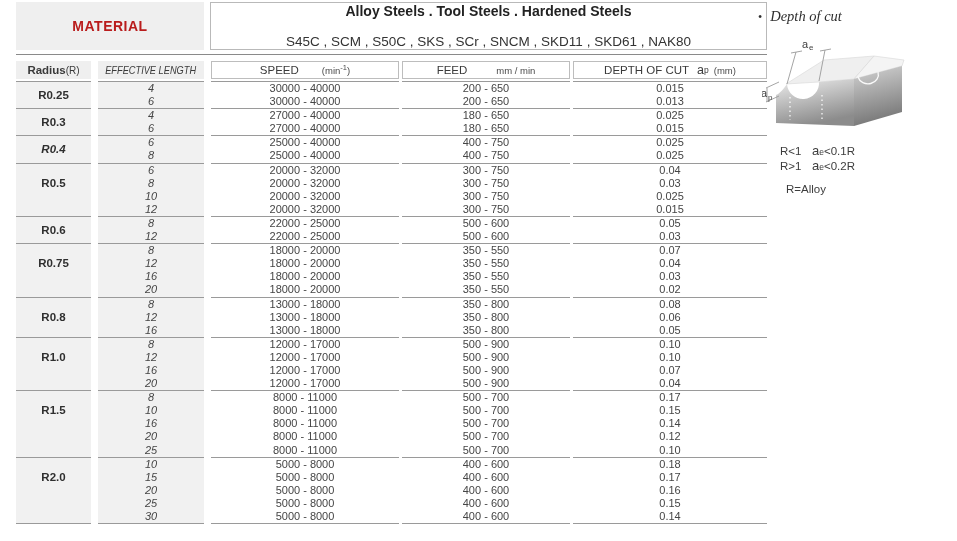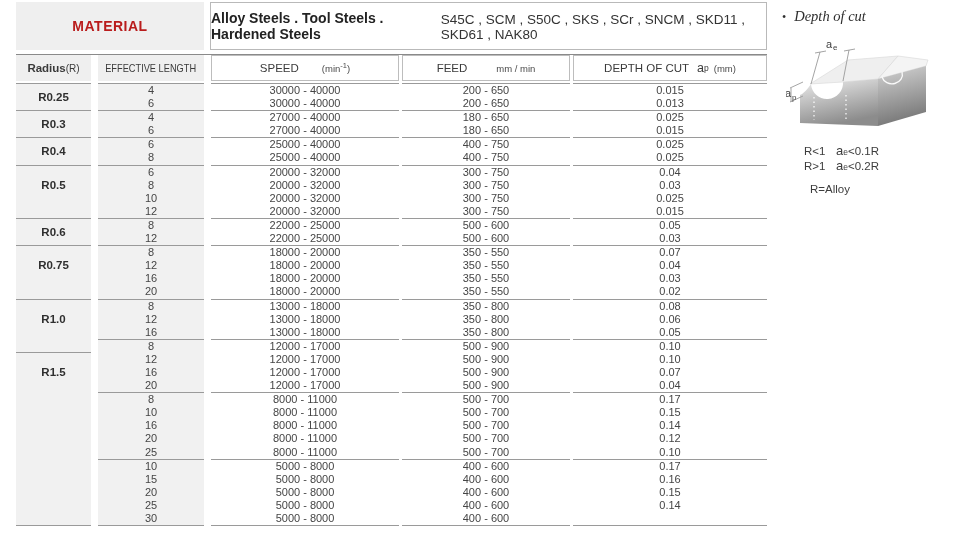--- a/index.html
+++ b/index.html
@@ -4,47 +4,47 @@
 <style>
   html,body{margin:0;padding:0;background:#fff;}
   #page{position:relative;width:957px;height:541px;background:#fff;
         font-family:"Liberation Sans","DejaVu Sans",sans-serif;color:#3a3a3a;overflow:hidden;}
   
   #tablewrap{position:absolute;left:16px;top:2px;width:751px;}
   .toprow{display:flex;height:48px;}
   .material-box{width:188px;background:#efefef;display:flex;align-items:center;justify-content:center;
                 font-weight:bold;font-size:14px;letter-spacing:.5px;color:#b91c1c;}
   .topgap{width:6px;}
-  .alloy-box{flex:1;border:1px solid #b9b9b9;display:flex;flex-direction:row;align-items:center;justify-content:space-between;background:#fff;}
+  .alloy-box{flex:1;border:1px solid #b9b9b9;display:flex;flex-direction:column;align-items:center;justify-content:space-between;background:#fff;}
   .alloy-line1{font-weight:bold;font-size:14px;color:#222;}
   .alloy-line2{font-size:13.5px;color:#333;margin-top:2px;}
   .big-rule{border-top:1px solid #8a8a8a;margin-top:4px;}
-  .headrow{display:flex;height:26px;}
+  .headrow{display:flex;height:18px;margin-top:6px;}
   .hcell{display:flex;align-items:center;justify-content:center;font-size:11.5px;color:#3a3a3a;box-sizing:border-box;}
   .h-gray{background:#efefef;}
   .h-line{border:1px solid #bdbdbd;background:#fff;}
-  .w-radius{width:75px;} .w-len{width:106px;} .w-speed{width:188px;gap:18px;} .w-feed{width:168px;gap:24px;} .w-depth{width:194px;}
+  .w-radius{width:75px;} .w-len{width:106px;font-style:italic;} .w-speed{width:188px;gap:18px;} .w-feed{width:168px;gap:24px;} .w-depth{width:194px;}
   .gapA{width:7px;} .gapB{width:3px;}
   .hsmall{font-size:9.5px;color:#4a4a4a;margin-left:5px;}
   .hsup{font-size:7.5px;vertical-align:super;}
   .ha{font-size:12.5px;margin-left:8px;}
   .hsub{font-size:8.5px;}
   .condensed{transform:scaleX(.88);font-size:10.5px;white-space:nowrap;}
   .hbold{font-weight:bold;}
   .hparen{font-size:10px;font-weight:normal;}
   
   .data-area{display:flex;margin-top:2px;}
   .col{box-sizing:border-box;border-bottom:1px solid #9a9a9a;}
   .col-gray{background:#f1f1f1;}
   .grp{border-top:1px solid #9a9a9a;position:relative;}
   .cell{height:13.1px;line-height:13.1px;font-size:11px;text-align:center;color:#454545;white-space:nowrap;}
   .radius-label{position:absolute;left:0;width:100%;text-align:center;font-weight:bold;
                 font-size:11.5px;color:#2f2f2f;height:13.1px;line-height:13.1px;}
   
-  #sidepanel{position:absolute;left:782px;top:8px;width:168px;}
+  #sidepanel{position:absolute;left:758px;top:8px;width:168px;}
   .side-title{font-style:italic;font-size:14.5px;color:#2e2e2e;font-family:"Liberation Serif","DejaVu Serif",serif;}
   .side-bullet{font-style:normal;margin-right:8px;font-size:12px;}
   .diagram{margin:12px 0 0 4px;}
   .note-line{font-size:11.5px;color:#3d3d3d;padding-left:22px;white-space:nowrap;}
   .note-cond{display:inline-block;width:32px;}
   .note-a{font-size:13px;}
   .note-sub{font-size:8.5px;}
   .legend-line{font-size:11.5px;color:#3d3d3d;padding-left:28px;margin-top:10px;}
 </style>
 </head>
@@ -94,37 +94,43 @@
     </div>
 
     <div class="data-area">
       <div class="col col-gray w-radius" id="col-radius">
           <div class="grp" style="height: 26.2px;">
             <div class="radius-label" style="top: 6.55px;">R0.25</div>
           </div>
           <div class="grp" style="height: 26.2px;">
             <div class="radius-label" style="top: 6.55px;">R0.3</div>
           </div>
-          <div class="grp" style="height: 26.2px;">
+          <div class="grp" style="height: 26.2px; font-style: italic;">
             <div class="radius-label" style="top: 6.55px;">R0.4</div>
           </div>
           <div class="grp" style="height: 52.4px;">
             <div class="radius-label" style="top: 13.1px;">R0.5</div>
           </div>
           <div class="grp" style="height: 26.2px;">
             <div class="radius-label" style="top: 6.55px;">R0.6</div>
           </div>
           <div class="grp" style="height: 52.4px;">
             <div class="radius-label" style="top: 13.1px;">R0.75</div>
           </div>
+          <div class="grp" style="height: 39.3px;">
+            <div class="radius-label" style="top: 13.1px;">R0.8</div>
+          </div>
           <div class="grp" style="height: 52.4px;">
             <div class="radius-label" style="top: 13.1px;">R1.0</div>
           </div>
           <div class="grp" style="height: 65.5px;">
             <div class="radius-label" style="top: 13.1px;">R1.5</div>
+          </div>
+          <div class="grp" style="height: 65.5px;">
+            <div class="radius-label" style="top: 13.1px;">R2.0</div>
           </div>
         </div>
       <div class="gapA"></div>
       <div class="col col-gray w-len" id="col-len">
           <div class="grp">
             <div class="cell">4</div>
             <div class="cell">6</div>
           </div>
           <div class="grp">
             <div class="cell">4</div>
@@ -330,20 +336,21 @@
             <div class="cell">0.04</div>
           </div>
           <div class="grp">
             <div class="cell">0.17</div>
             <div class="cell">0.15</div>
             <div class="cell">0.14</div>
             <div class="cell">0.12</div>
             <div class="cell">0.10</div>
           </div>
           <div class="grp">
+            <div class="cell">0.18</div>
             <div class="cell">0.17</div>
             <div class="cell">0.16</div>
             <div class="cell">0.15</div>
             <div class="cell">0.14</div>
           </div>
         </div>
     </div>
   </div>
 
   <div id="sidepanel">

